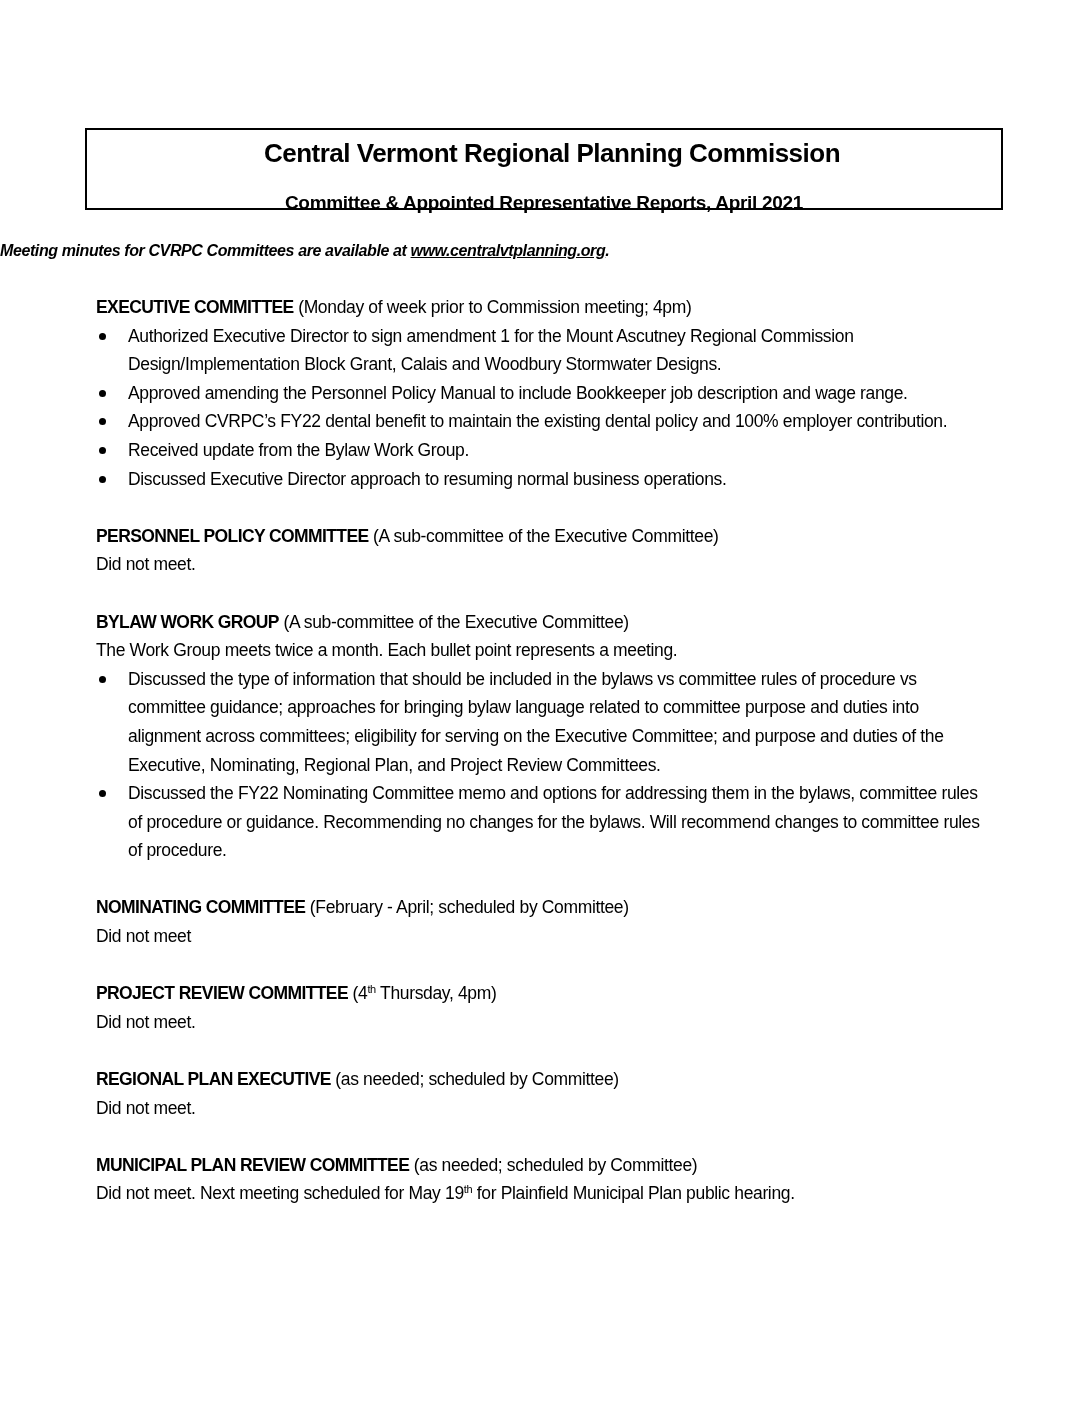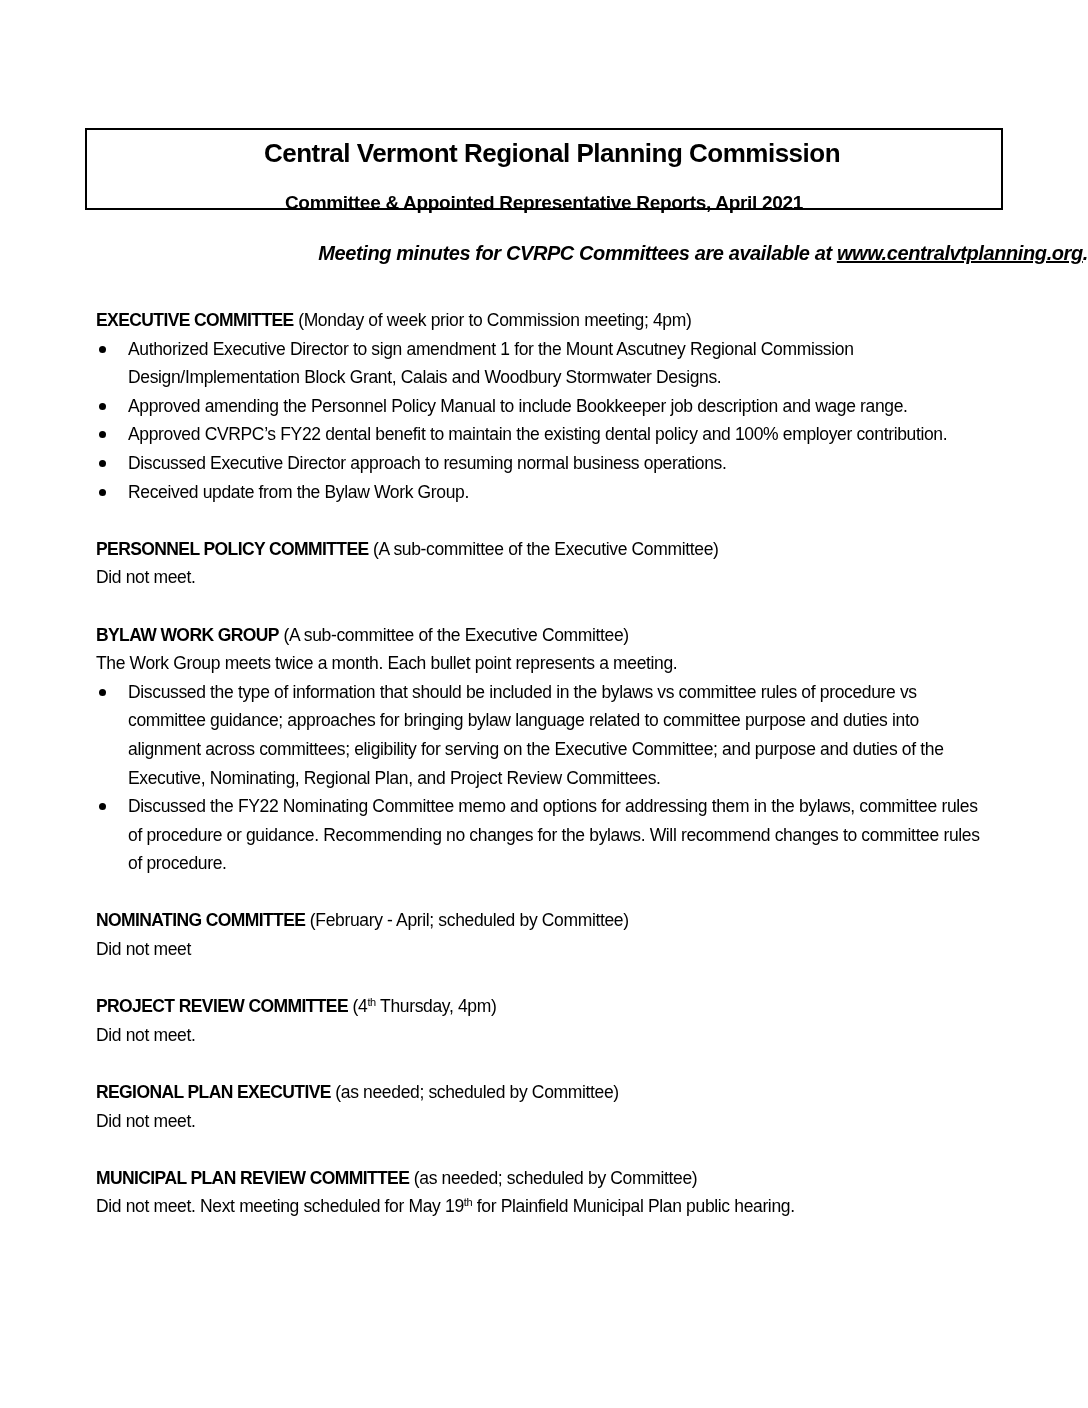--- a/index.html
+++ b/index.html
@@ -15,26 +15,26 @@
     }
     .title-main {
       position: absolute; left: 0; right: 0; top: 8px; text-align: center;
       font-size: 26px; font-weight: bold; letter-spacing: -0.5px; margin-left: 16px;
     }
     .title-sub {
       position: absolute; left: 0; right: 0; top: 46px; text-align: center;
       font-size: 19px; font-weight: bold; letter-spacing: -0.3px; margin-top: 16px;
     }
     .note {
-      position: absolute; left: 0; right: 0; top: 242px; text-align: right;
-      font-size: 20px; font-weight: bold; font-style: italic; letter-spacing: -0.4px;
+      position: absolute; left: 0; right: 0; top: 242px; text-align: left;
+      font-size: 16px; font-weight: bold; font-style: italic; letter-spacing: -0.4px;
     }
     .note a { color: #000; text-decoration: underline; }
     .content {
-      position: absolute; left: 96px; top: 306px; width: 900px;
+      position: absolute; left: 96px; top: 293px; width: 900px;
       font-size: 17.5px; line-height: 28.6px; letter-spacing: -0.35px;
     }
     .section { margin: 0 0 28.6px 0; }
     .heading { font-weight: bold; letter-spacing: -0.6px; }
     .desc { font-weight: normal; }
     ul.bullets { list-style: none; margin: 0; padding: 0; }
     ul.bullets li { position: relative; padding-left: 32px; }
     ul.bullets li .bullet {
       position: absolute; left: 3px; top: 11px; width: 7px; height: 7px;
       background: #000; border-radius: 50%;
@@ -54,22 +54,22 @@
   <div class="note"><span>Meeting minutes for CVRPC Committees are available at </span><a>www.centralvtplanning.org</a><span>.</span></div>
 
   <div class="content">
 
     <div class="section">
       <div><span class="heading">EXECUTIVE COMMITTEE</span><span class="desc"> (Monday of week prior to Commission meeting; 4pm)</span></div>
       <ul class="bullets">
         <li><span class="bullet"></span><span>Authorized Executive Director to sign amendment 1 for the Mount Ascutney Regional Commission Design/Implementation Block Grant, Calais and Woodbury Stormwater Designs.</span></li>
         <li><span class="bullet"></span><span>Approved amending the Personnel Policy Manual to include Bookkeeper job description and wage range.</span></li>
         <li><span class="bullet"></span><span>Approved CVRPC’s FY22 dental benefit to maintain the existing dental policy and 100% employer contribution.</span></li>
+        <li><span class="bullet"></span><span>Received update from the Bylaw Work Group.</span></li>
         <li><span class="bullet"></span><span>Discussed Executive Director approach to resuming normal business operations.</span></li>
-        <li><span class="bullet"></span><span>Received update from the Bylaw Work Group.</span></li>
       </ul>
     </div>
 
     <div class="section">
       <div><span class="heading">PERSONNEL POLICY COMMITTEE</span><span class="desc"> (A sub-committee of the Executive Committee)</span></div>
       <div>Did not meet.</div>
     </div>
 
     <div class="section">
       <div><span class="heading">BYLAW WORK GROUP</span><span class="desc"> (A sub-committee of the Executive Committee)</span></div>

